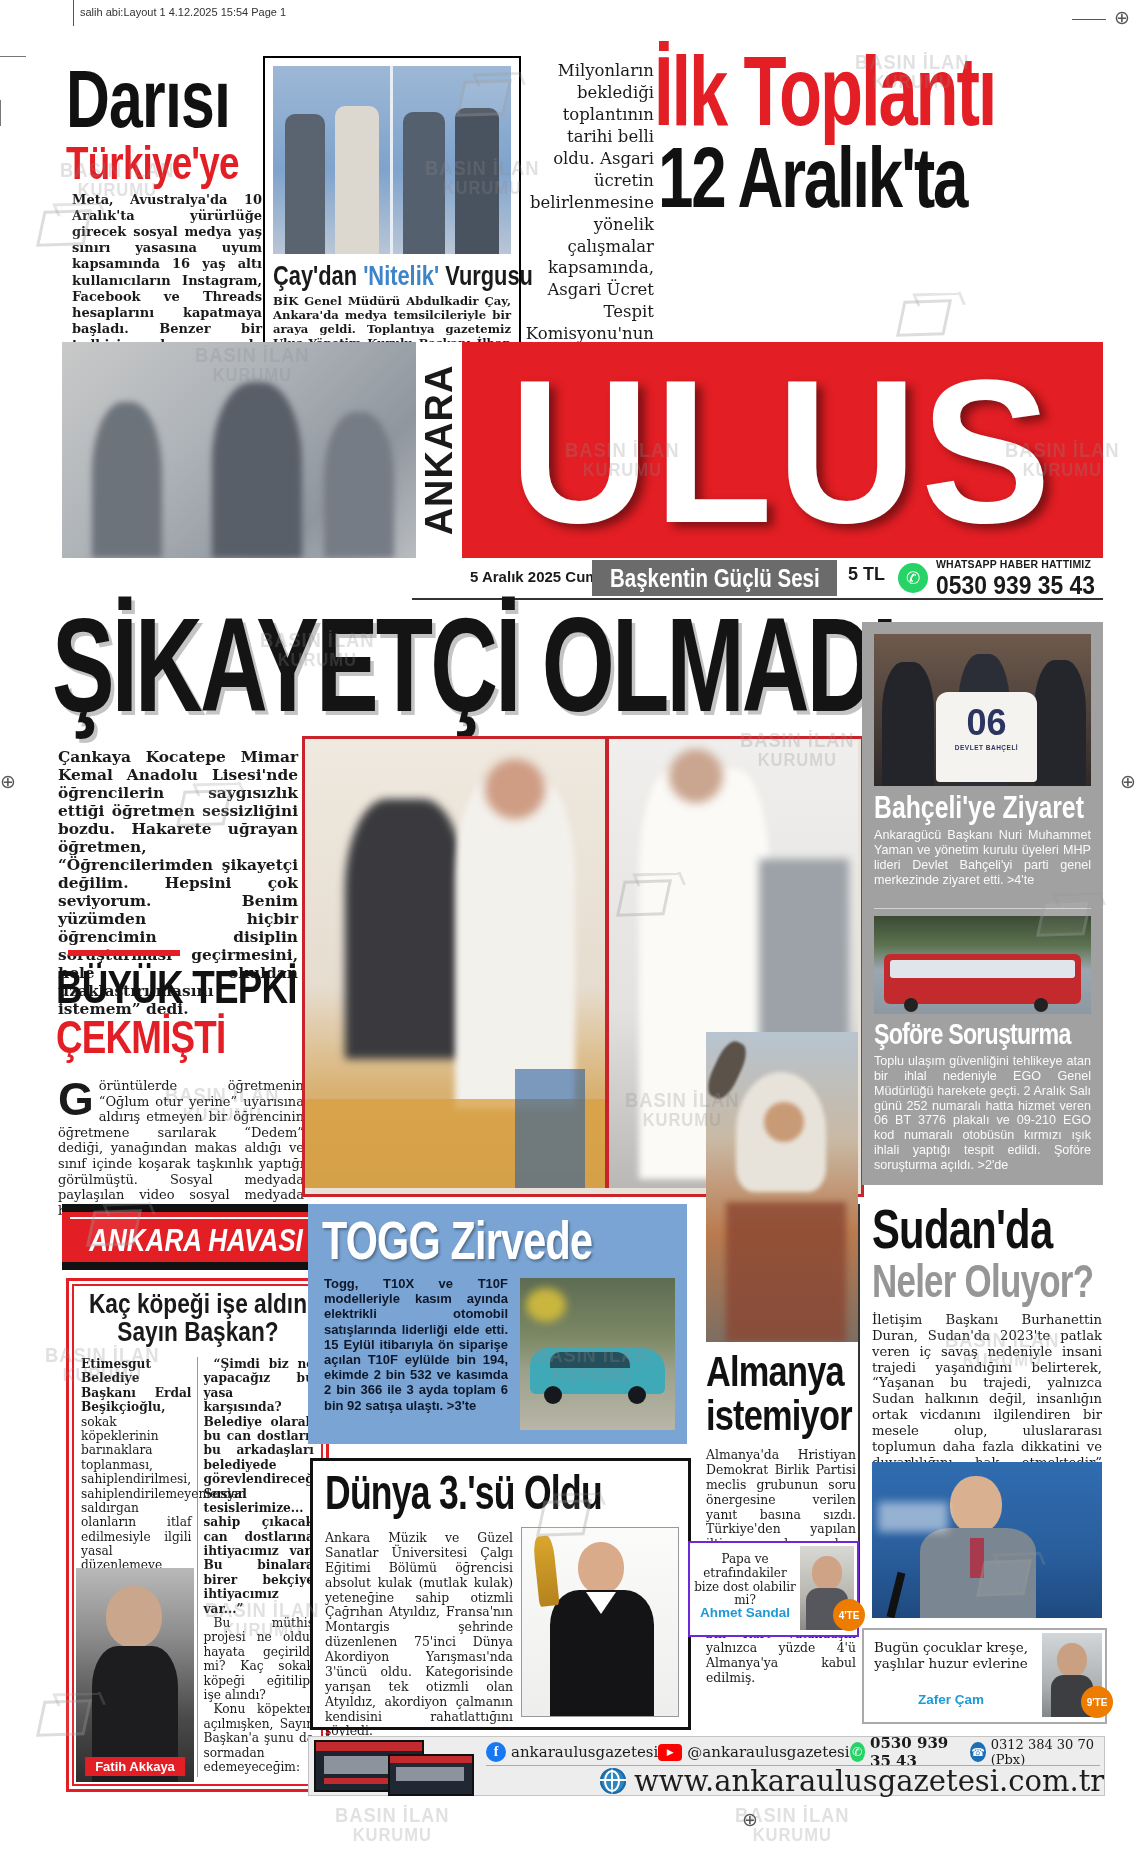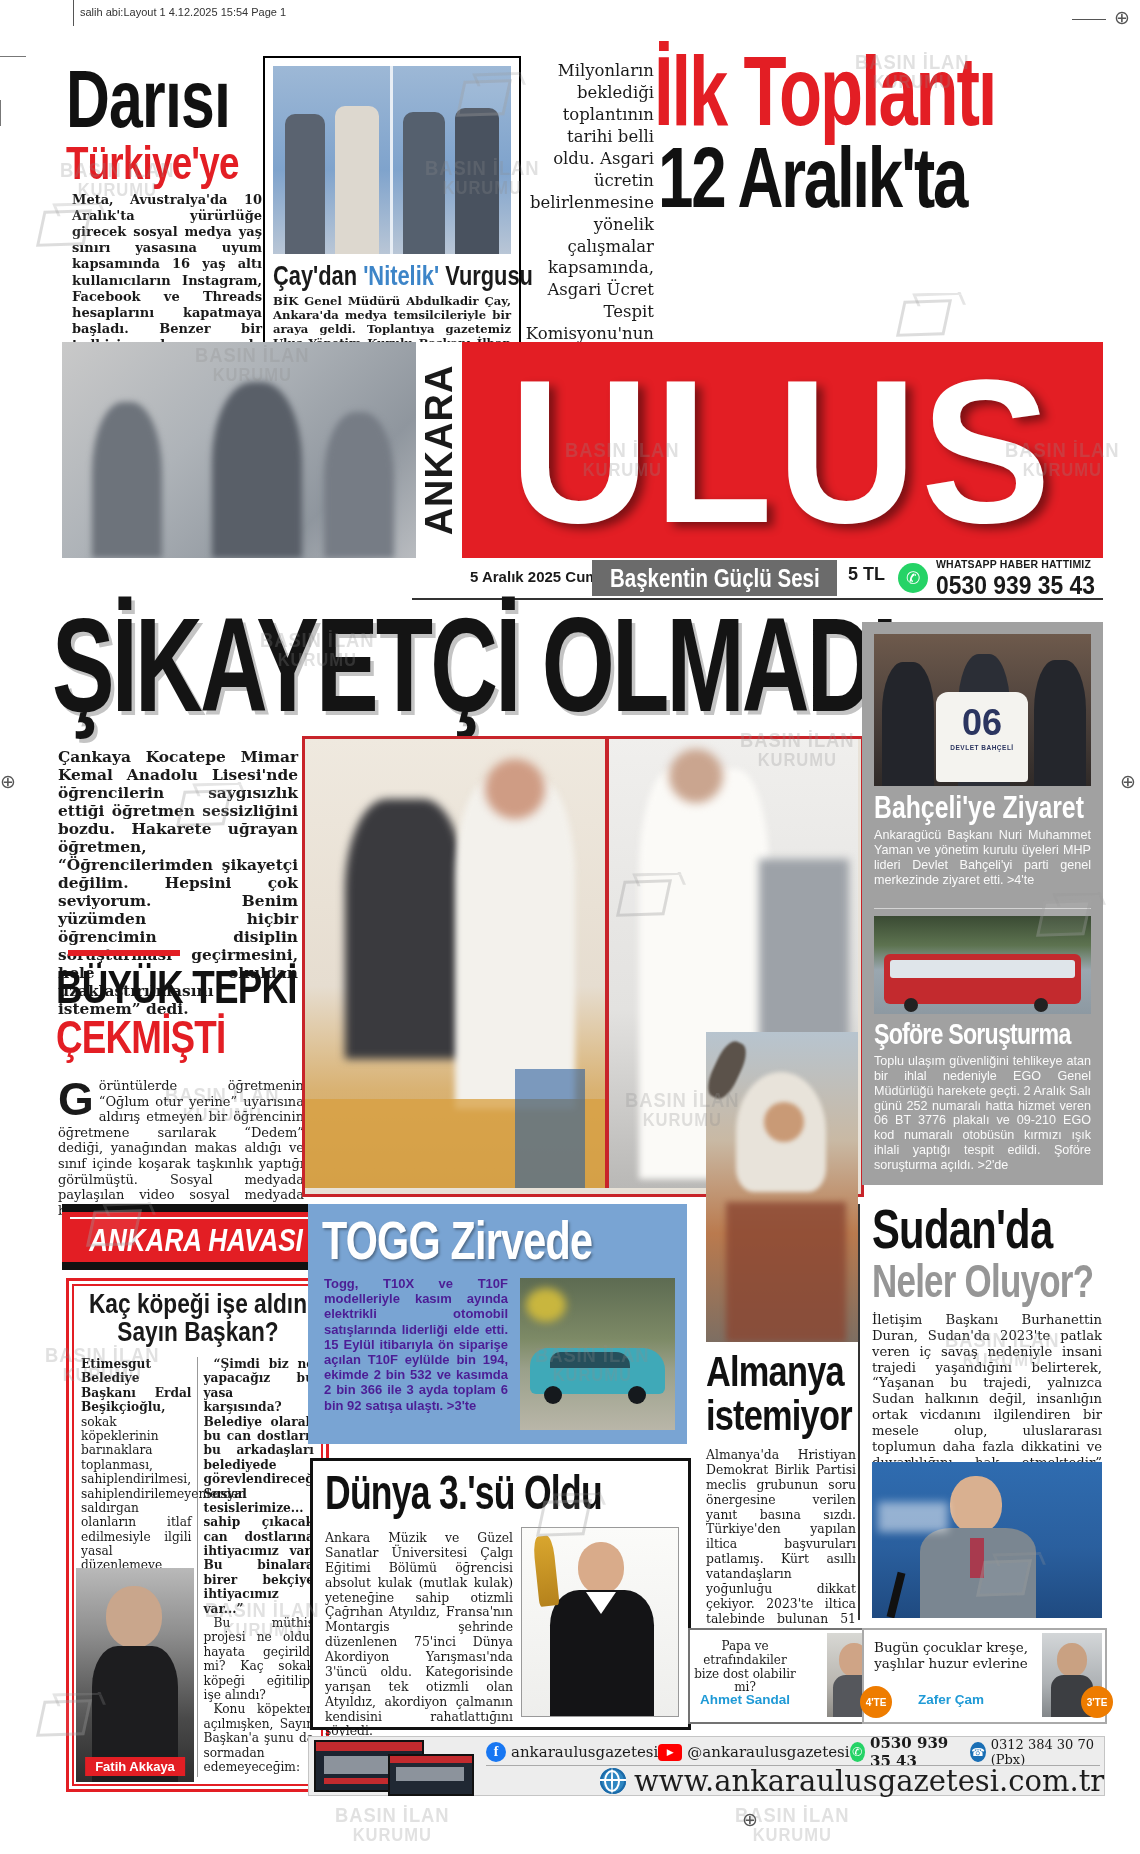--- a/index.html
+++ b/index.html
@@ -188,21 +188,21 @@
     <div class="abs" style="left:58px;top:70px;width:40px;height:40px;background:#c99a76;border-radius:50%;filter:blur(2px);"></div>
     <div class="abs" style="left:8px;top:8px;width:26px;height:60px;background:#5b524a;border-radius:40%;transform:rotate(25deg);filter:blur(1px);"></div>
     <div class="abs" style="left:20px;top:170px;width:120px;height:140px;background:#8a4632;opacity:.8;filter:blur(3px);"></div>
   </div>
 
   <div class="abs" style="left:862px;top:622px;width:241px;height:563px;background:#a1a1a1;"></div>
   <div class="ph" style="left:874px;top:634px;width:217px;height:152px;background:linear-gradient(180deg,#6e5a4c 0%,#4e423c 50%,#2f2a28 100%);">
     <div class="abs" style="left:8px;top:28px;width:52px;height:124px;background:#23252b;border-radius:40% 40% 0 0;"></div>
     <div class="abs" style="left:84px;top:20px;width:52px;height:132px;background:#2b2e36;border-radius:40% 40% 0 0;"></div>
     <div class="abs" style="left:160px;top:26px;width:52px;height:126px;background:#24262c;border-radius:40% 40% 0 0;"></div>
-    <div class="abs" style="left:62px;top:58px;width:92px;height:90px;background:#f4f3ef;border-radius:12px 12px 4px 4px;text-align:center;">
+    <div class="abs" style="left:62px;top:58px;width:101px;height:90px;background:#f4f3ef;border-radius:12px 12px 4px 4px;text-align:center;">
       <div style="font-size:36px;font-weight:bold;color:#2b3560;margin-top:10px;">06</div>
       <div style="font-size:6.5px;font-weight:bold;color:#2b3560;letter-spacing:.5px;">DEVLET BAHÇELİ</div>
     </div>
   </div>
   <div class="abs cond" style="left:874px;top:792px;font-size:31px;color:#fff;transform:scaleX(.8);letter-spacing:0;">Bahçeli'ye Ziyaret</div>
   <div class="abs jt" style="left:874px;top:828px;width:217px;font-size:12.6px;color:#fafafa;line-height:1.18;font-weight:500;">Ankaragücü Başkanı Nuri Muhammet Yaman ve yönetim kurulu üyeleri MHP lideri Devlet Bahçeli'yi parti genel merkezinde ziyaret etti. &gt;4'te</div>
   <div class="abs" style="left:874px;top:908px;width:217px;height:1px;background:#d4d4d4;"></div>
   <div class="ph" style="left:874px;top:916px;width:217px;height:98px;background:linear-gradient(180deg,#3a4a33 0%,#5d7350 30%,#9aa7b0 55%,#8d99a2 100%);">
     <div class="abs" style="left:10px;top:38px;width:197px;height:50px;background:#c32a2e;border-radius:6px;"></div>
     <div class="abs" style="left:16px;top:44px;width:185px;height:18px;background:#dfe5ea;border-radius:3px;"></div>
@@ -234,21 +234,21 @@
     </div>
   </div>
   <div class="ph" style="left:76px;top:1568px;width:118px;height:214px;background:linear-gradient(180deg,#b9b9b9 0%,#8f8f8f 30%,#4a4a4a 70%,#2e2e2e 100%);z-index:6;">
     <div class="abs" style="left:30px;top:18px;width:56px;height:62px;background:#c9a68c;border-radius:48%;"></div>
     <div class="abs" style="left:16px;top:78px;width:86px;height:136px;background:#1d1d1f;border-radius:30% 30% 0 0;"></div>
     <div class="abs" style="left:50%;bottom:6px;transform:translateX(-50%);background:#e31e24;color:#fff;font-size:13px;font-weight:bold;padding:2px 10px;white-space:nowrap;">Fatih Akkaya</div>
   </div>
 
   <div class="abs" style="left:308px;top:1204px;width:379px;height:240px;background:#79a4d3;">
     <div class="cond abs" style="left:14px;top:10px;font-size:53px;color:#fff;transform:scaleX(.78);text-shadow:2px 2px 3px rgba(0,0,0,.35);">TOGG Zirvede</div>
-    <div class="abs jt" style="left:16px;top:72px;width:184px;font-size:13px;font-weight:bold;color:#4c1d95;line-height:1.17;">Togg, T10X ve T10F modelleriyle kasım ayında elektrikli otomobil satışlarında liderliği elde etti. 15 Eylül itibarıyla ön siparişe açılan T10F eylülde bin 194, ekimde 2 bin 532 ve kasımda 2 bin 366 ile 3 ayda toplam 6 bin 92 satışa ulaştı. &gt;3'te</div>
+    <div class="abs jt" style="left:16px;top:72px;width:184px;font-size:13px;font-weight:bold;color:#0f172a;line-height:1.17;">Togg, T10X ve T10F modelleriyle kasım ayında elektrikli otomobil satışlarında liderliği elde etti. 15 Eylül itibarıyla ön siparişe açılan T10F eylülde bin 194, ekimde 2 bin 532 ve kasımda 2 bin 366 ile 3 ayda toplam 6 bin 92 satışa ulaştı. &gt;3'te</div>
     <div class="ph" style="left:212px;top:74px;width:155px;height:152px;background:linear-gradient(180deg,#5d6b52 0%,#7d8a66 40%,#9aa08a 60%,#b9b6a8 100%);">
       <div class="abs" style="left:10px;top:70px;width:135px;height:46px;background:#3fa9b8;border-radius:18px 22px 6px 6px;"></div>
       <div class="abs" style="left:30px;top:74px;width:80px;height:16px;background:#1d2a33;border-radius:10px 14px 0 0;opacity:.7;"></div>
       <div class="abs" style="left:24px;top:108px;width:18px;height:18px;background:#15191d;border-radius:50%;"></div>
       <div class="abs" style="left:108px;top:108px;width:18px;height:18px;background:#15191d;border-radius:50%;"></div>
       <div class="abs" style="left:6px;top:10px;width:40px;height:34px;background:#c9b63e;border-radius:50%;filter:blur(4px);"></div>
     </div>
   </div>
 
   <div class="abs" style="left:310px;top:1458px;width:375px;height:266px;border:3px solid #111;background:#fff;">
@@ -271,37 +271,37 @@
   <div class="abs cond" style="left:872px;top:1258px;font-size:46px;color:#969696;transform:scaleX(.76);">Neler Oluyor?</div>
   <div class="abs serif jt" style="left:872px;top:1312px;width:230px;font-size:13.2px;line-height:1.2;">İletişim Başkanı Burhanettin Duran, Sudan'da 2023'te patlak veren iç savaş nedeniyle insani trajedi yaşandığını belirterek, “Yaşanan bu trajedi, yalnızca Sudan halkının değil, insanlığın ortak vicdanını ilgilendiren bir mesele olup, uluslararası toplumun daha fazla dikkatini ve duyarlılığını hak etmektedir” dedi.</div>
   <div class="ph" style="left:872px;top:1462px;width:230px;height:156px;background:linear-gradient(180deg,#2f6cb0 0%,#2a5f9e 55%,#1f4a80 100%);">
     <div class="abs" style="left:78px;top:14px;width:52px;height:58px;background:#d9b090;border-radius:48%;"></div>
     <div class="abs" style="left:48px;top:66px;width:116px;height:90px;background:#7a8691;border-radius:26% 26% 0 0;"></div>
     <div class="abs" style="left:98px;top:76px;width:14px;height:40px;background:#a83a4e;"></div>
     <div class="abs" style="left:20px;top:110px;width:8px;height:46px;background:#111;transform:rotate(14deg);"></div>
     <div class="abs" style="left:6px;top:40px;width:70px;height:30px;background:rgba(255,255,255,.5);filter:blur(4px);"></div>
   </div>
 
-  <div class="abs" style="left:688px;top:1628px;width:167px;height:92px;border:2px solid #737373;background:#fff;padding-left:27px;">
+  <div class="abs" style="left:688px;top:1541px;width:167px;height:92px;border:2px solid #6d28d9;background:#fff;">
     <div class="abs serif" style="left:4px;top:10px;width:102px;font-size:12px;line-height:1.15;text-align:center;">Papa ve etrafındakiler bize dost olabilir mi?</div>
     <div class="abs" style="left:4px;top:62px;width:102px;font-size:13.5px;font-weight:bold;color:#1f9ad6;text-align:center;">Ahmet Sandal</div>
     <div class="ph" style="right:3px;top:3px;width:54px;height:84px;background:linear-gradient(180deg,#d8d8d4 0%,#b9b6b0 60%,#8c8a85 100%);">
       <div class="abs" style="left:12px;top:10px;width:30px;height:34px;background:#cfa486;border-radius:48%;"></div>
       <div class="abs" style="left:6px;top:42px;width:42px;height:42px;background:#55575c;border-radius:30% 30% 0 0;"></div>
     </div>
     <div class="badge" style="right:-8px;bottom:4px;">4'TE</div>
   </div>
   <div class="abs" style="left:862px;top:1628px;width:241px;height:92px;border:2px solid #aaa;background:#fff;">
     <div class="abs serif" style="left:8px;top:10px;width:158px;font-size:13.5px;line-height:1.15;text-align:center;">Bugün çocuklar kreşe, yaşlılar huzur evlerine</div>
     <div class="abs" style="left:8px;top:62px;width:158px;font-size:13.5px;font-weight:bold;color:#1f9ad6;text-align:center;">Zafer Çam</div>
     <div class="ph" style="right:3px;top:3px;width:60px;height:84px;background:linear-gradient(180deg,#d3d6d8 0%,#aeb2b5 60%,#83878a 100%);">
       <div class="abs" style="left:15px;top:10px;width:30px;height:34px;background:#c9a182;border-radius:48%;"></div>
       <div class="abs" style="left:9px;top:42px;width:42px;height:42px;background:#3c3e42;border-radius:30% 30% 0 0;"></div>
     </div>
-    <div class="badge" style="right:-8px;bottom:4px;">3'TE</div>
+    <div class="badge" style="right:-8px;bottom:4px;">9'TE</div>
   </div>
 
   <div class="abs" style="left:308px;top:1736px;width:795px;height:58px;background:#ededed;border:1px solid #c5c5c5;"></div>
   <div class="ph" style="left:314px;top:1740px;width:106px;height:48px;background:#1c2430;border:2px solid #111;">
     <div class="abs" style="left:0;top:0;width:100%;height:9px;background:#c32a2e;"></div>
     <div class="abs" style="left:8px;top:14px;width:88px;height:18px;background:#8c939c;"></div>
     <div class="abs" style="left:8px;top:36px;width:88px;height:6px;background:#c32a2e;"></div>
   </div>
   <div class="ph" style="left:388px;top:1754px;width:82px;height:38px;background:#202833;border:2px solid #111;">
     <div class="abs" style="left:0;top:0;width:100%;height:7px;background:#c32a2e;"></div>

